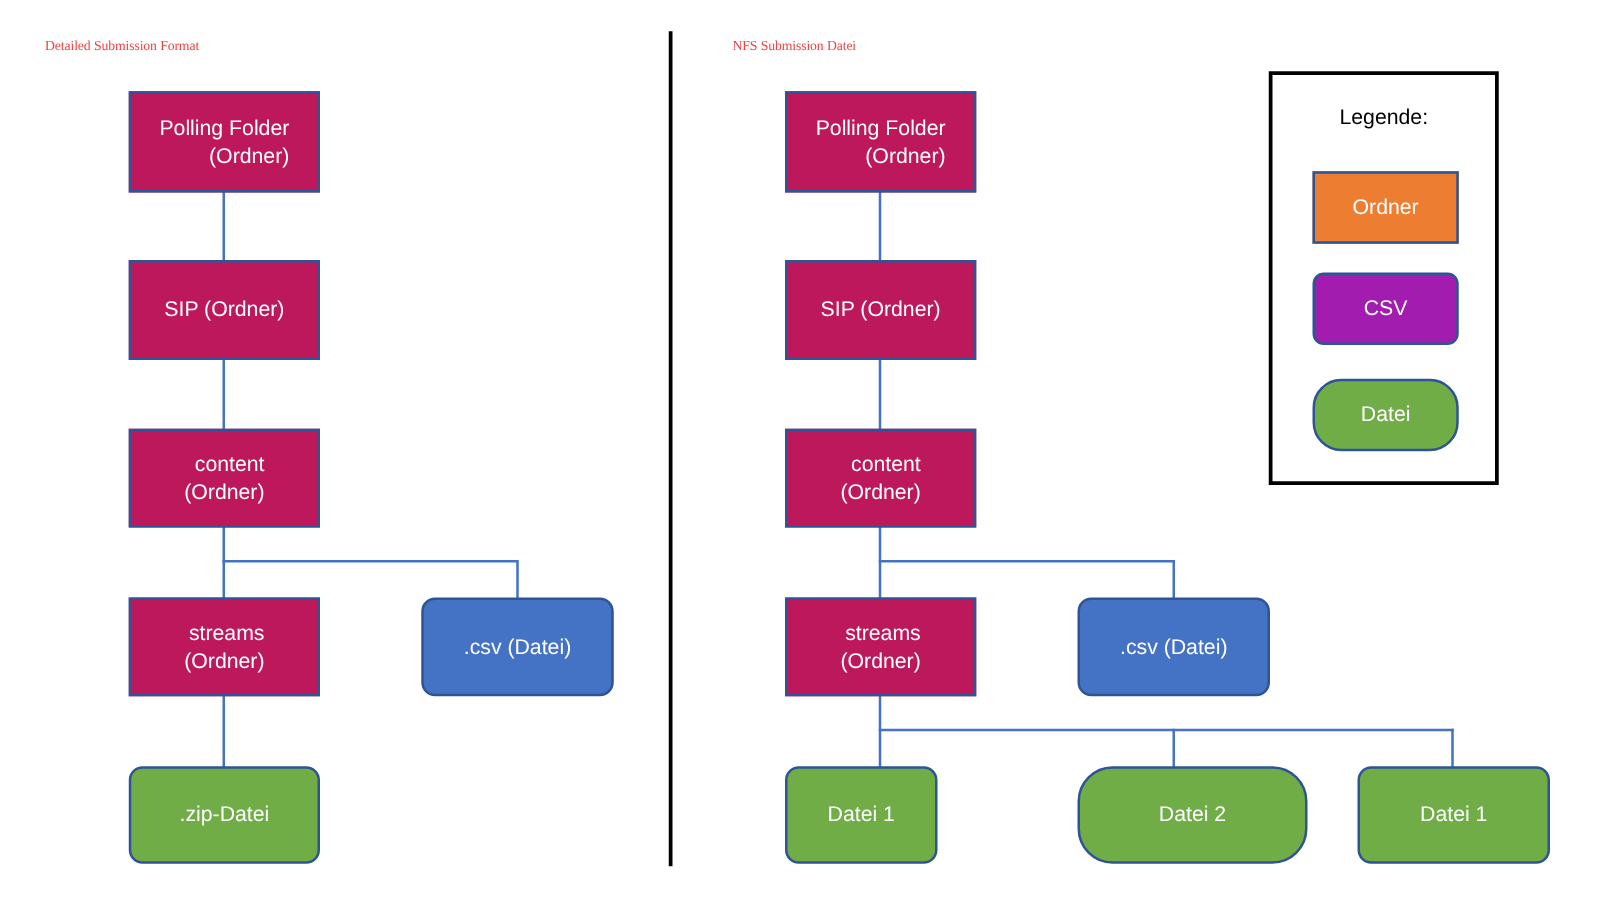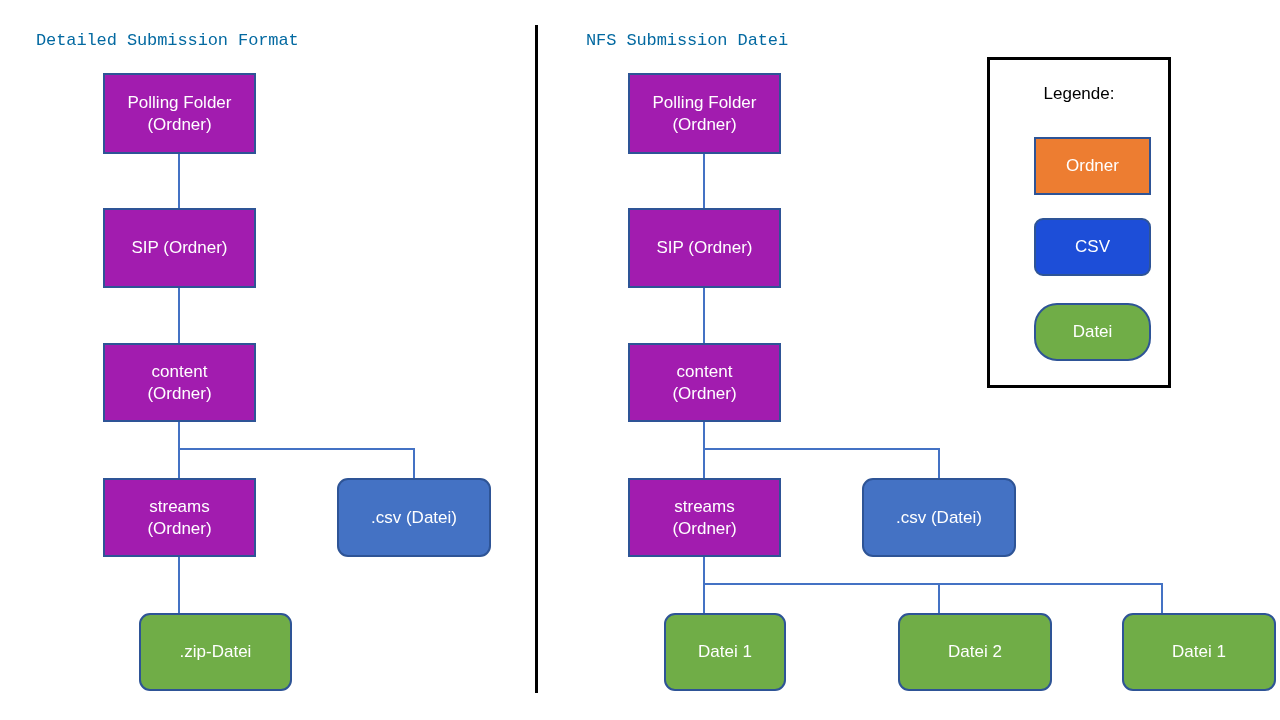--- a/index.html
+++ b/index.html
@@ -12,52 +12,52 @@
     overflow: hidden;
   }
   #canvas {
     position: relative;
     width: 1280px;
     height: 720px;
     background: #ffffff;
   }
   .col-title {
     position: absolute;
-    font-size: 17px;
-    color: #0369a1;
-    font-family: Liberation Mono, monospace;
+    font-size: 11px;
+    color: #ef4444;
+    font-family: Liberation Serif, serif;
     white-space: nowrap;
     letter-spacing: -0.1px;
   }
   .node {
     position: absolute;
     display: flex;
     align-items: center;
     justify-content: center;
     text-align: center;
     color: #ffffff;
     font-size: 17px;
     line-height: 1.28;
     font-family: "Liberation Sans", sans-serif;
     border: 2px solid #2e5496;
     white-space: pre-line;
     z-index: 3;
   }
   .node.folder {
-    background: #a21caf;
+    background: #be185d;
     border-radius: 0;
+    text-align: right;
   }
   .node.csv {
     background: #4472c4;
     border-radius: 11px;
   }
   .node.file {
     background: #70ad47;
     border-radius: 11px;
-    margin-left: 36px;
   }
   .connector {
     position: absolute;
     background: #4472c4;
     z-index: 1;
   }
   .connector.v { width: 2px; }
   .connector.h { height: 2px; }
   .divider {
     position: absolute;
@@ -81,24 +81,23 @@
   }
   .legend-swatch {
     position: absolute;
     display: flex;
     align-items: center;
     justify-content: center;
     color: #ffffff;
     font-size: 17px;
     border: 2px solid #2e5496;
     font-family: "Liberation Sans", sans-serif;
-    margin-left: 12px;
   }
   .legend-swatch.folder { background: #ed7d31; border-radius: 0; }
-  .legend-swatch.csv { background: #1d4ed8; border-radius: 9px; text-align: center; }
+  .legend-swatch.csv { background: #a21caf; border-radius: 9px; text-align: center; }
   .legend-swatch.file { background: #70ad47; border-radius: 9px; }
 </style>
 </head>
 <body>
 
 <div id="canvas">
 
   <div class="col-title" style="left:36px; top:31px;">Detailed Submission Format</div>
 
   <div class="col-title" style="left:586px; top:31px;">NFS Submission Datei</div>
@@ -146,25 +145,25 @@
   <div class="node folder" style="left:628px; top:343px; width:153px; height:79px;">content
 (Ordner)</div>
 
   <div class="node folder" style="left:628px; top:478px; width:153px; height:79px;">streams
 (Ordner)</div>
 
   <div class="node csv" style="left:862px; top:478px; width:154px; height:79px;">.csv (Datei)</div>
 
   <div class="node file" style="left:628px; top:613px; width:122px; height:78px;">Datei 1</div>
 
-  <div class="node file" style="left:862px; top:613px; width:154px; height:78px;">Datei 2</div>
+  <div class="node file" style="left:862px; top:613px; width:184px; height:78px;border-radius:28px;">Datei 2</div>
 
   <div class="node file" style="left:1086px; top:613px; width:154px; height:78px;">Datei 1</div>
 
-  <div class="legend-box" style="left:987px; top:57px; width:184px; height:331px;">
+  <div class="legend-box" style="left:1015px; top:57px; width:184px; height:331px;">
 
     <div class="legend-title" style="top:24px;">Legende:</div>
 
     <div class="legend-swatch folder" style="left:32px; top:77px; width:117px; height:58px;">Ordner</div>
 
     <div class="legend-swatch csv" style="left:32px; top:158px; width:117px; height:58px;">CSV</div>
 
     <div class="legend-swatch file" style="left:32px; top:243px; width:117px; height:58px;border-radius:23px;">Datei</div>
   </div>
 

